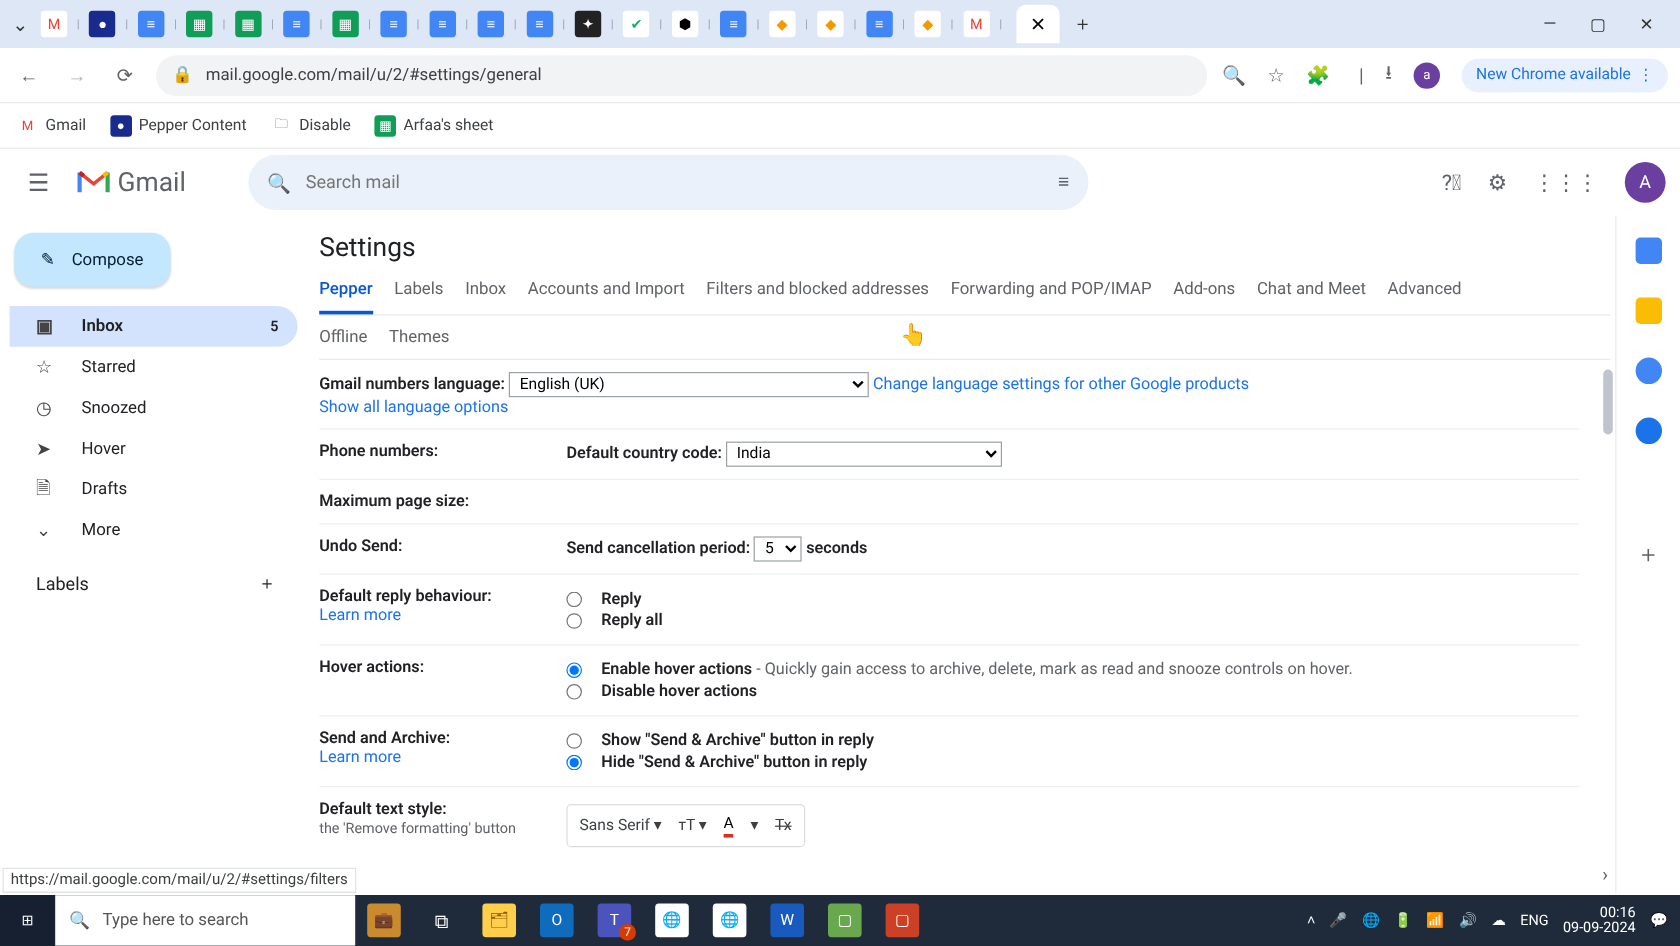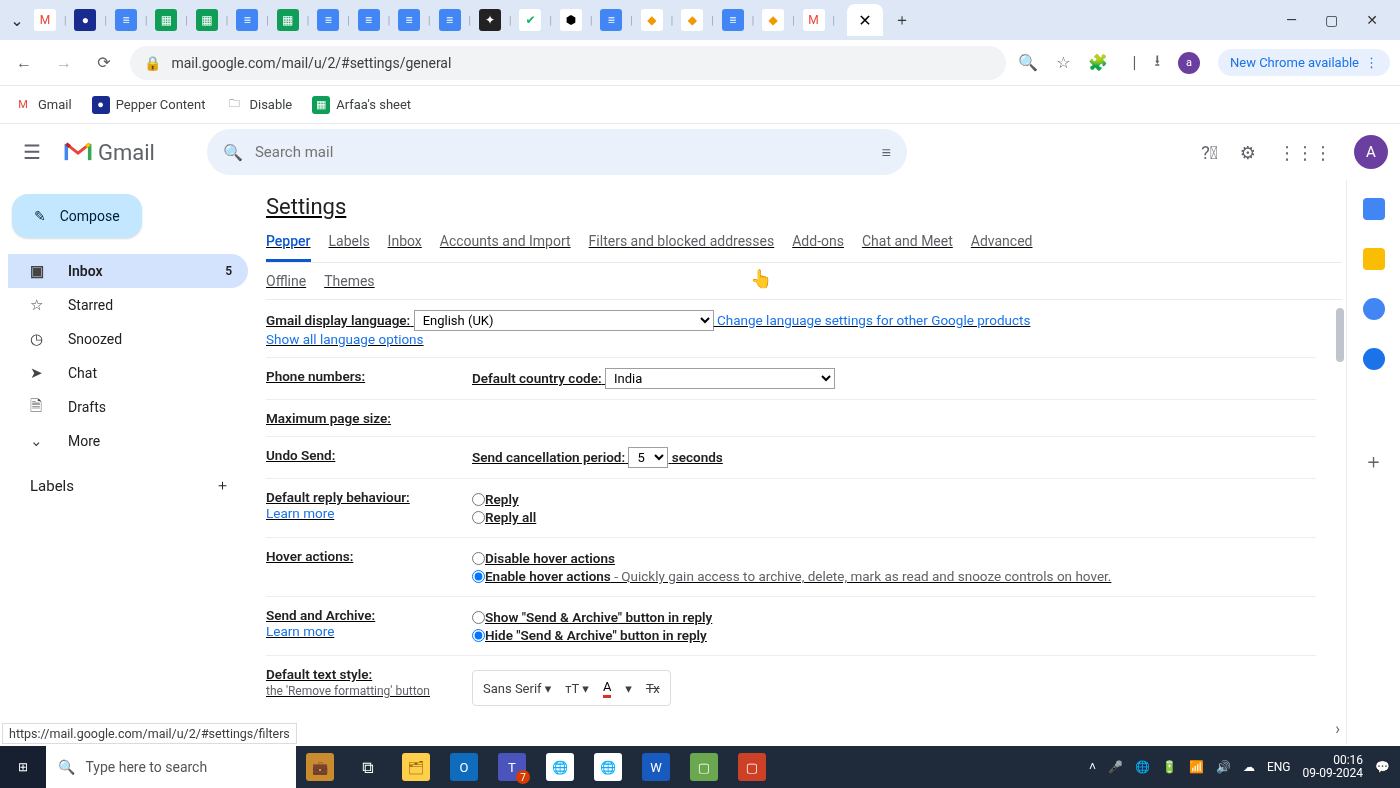--- a/index.html
+++ b/index.html
@@ -42,36 +42,36 @@
 .gm-body { display: flex; flex: 1; overflow: hidden; }
 .gm-side { width: 248px; padding: 8px 0 0 8px; }
 .compose { background: #c2e7ff; border-radius: 16px; padding: 14px 22px; display: inline-flex; align-items: center; gap: 14px; font-size: 14px; color: #001d35; margin: 6px 0 16px 4px; box-shadow: 0 1px 2px rgba(0,0,0,.15); }
 .nav-list { list-style: none; }
 .nav-list li { display: flex; align-items: center; height: 34px; padding: 0 16px 0 22px; border-radius: 0 18px 18px 0; font-size: 14px; color: #202124; gap: 18px; cursor: pointer; }
 .nav-list li.active { background: #d3e3fd; font-weight: 600; }
 .nav-list li .count { margin-left: auto; font-size: 12px; font-weight: 600; }
 .nav-ico2 { width: 20px; color: #444; font-size: 15px; }
 .labels-hd { display: flex; align-items: center; justify-content: space-between; padding: 18px 18px 0 22px; font-size: 15px; color: #202124; }
 
-.gm-main { flex: 1; padding: 14px 4px 0 18px; overflow: hidden; position: relative; text-decoration: underline; }
+.gm-main { flex: 1; padding: 14px 4px 0 18px; overflow: hidden; position: relative; }
 .settings-h { font-size: 22px; color: #202124; margin-bottom: 14px; }
 .tabs { display: flex; flex-wrap: wrap; gap: 18px; font-size: 14px; color: #5f6368; border-bottom: 1px solid #e8eaed; padding-bottom: 0; }
 .tabs span { padding-bottom: 10px; cursor: pointer; }
 .tabs span.active { color: #0b57d0; border-bottom: 3px solid #0b57d0; font-weight: 500; }
 .tabs-row2 { display: flex; gap: 18px; font-size: 14px; color: #5f6368; padding: 10px 0 10px 0; border-bottom: 1px solid #e8eaed; }
 
 .settings-body { overflow-y: auto; height: 420px; padding-right: 26px; }
 .srow { display: flex; padding: 10px 0; border-bottom: 1px solid #eceff1; font-size: 13.5px; color: #202124; }
 .srow:last-child { border-bottom: none; }
 .slabel { width: 206px; font-weight: 600; }
 .scontent { flex: 1; }
 .scontent b { font-weight: 600; }
 .link { color: #1a73e8; cursor: pointer; }
 .sel { border: 1px solid #9aa0a6; background: #fff; font-size: 13px; padding: 1px 4px; }
-.radio-row { display: flex; align-items: center; gap: 0; margin: 2px 0; }
+.radio-row { display: flex; align-items: center; gap: 16px; margin: 2px 0; }
 .desc { color: #5f6368; }
 .font-toolbar { border: 1px solid #dadce0; display: inline-flex; align-items: center; height: 36px; padding: 0 10px; gap: 14px; border-radius: 4px; color: #3c4043; font-size: 13px; margin-top: 4px; }
 
 .gm-rside { width: 54px; border-left: 1px solid #e8eaed; display: flex; flex-direction: column; align-items: center; padding-top: 18px; gap: 28px; }
 .rside-ico { width: 22px; height: 22px; border-radius: 4px; }
 
 .status-tip { position: fixed; left: 2px; bottom: 44px; background: #fff; border: 1px solid #dadce0; padding: 2px 6px; font-size: 12.5px; color: #3c4043; }
 
 
 .taskbar { position: fixed; bottom: 0; left: 0; right: 0; height: 42px; background: #1f2a3a; display: flex; align-items: center; color: #fff; font-size: 12px; }
@@ -229,21 +229,21 @@
         <li>
             <span class="nav-ico2">☆</span>
             <span>Starred</span>
           </li>
         <li>
             <span class="nav-ico2">◷</span>
             <span>Snoozed</span>
           </li>
         <li>
             <span class="nav-ico2">➤</span>
-            <span>Chat</span>
+            <span>Hover</span>
           </li>
         <li>
             <span class="nav-ico2">🗎</span>
             <span>Drafts</span>
           </li>
         <li>
             <span class="nav-ico2">⌄</span>
             <span>More</span>
           </li>
       </ul>
@@ -254,33 +254,34 @@
     </div>
 
     <div class="gm-main">
       <div class="settings-h">Settings</div>
       <div class="tabs">
         <span class="active">Pepper</span>
         <span>Labels</span>
         <span>Inbox</span>
         <span>Accounts and Import</span>
         <span>Filters and blocked addresses</span>
+        <span>Forwarding and POP/IMAP</span>
         <span>Add-ons</span>
         <span>Chat and Meet</span>
         <span>Advanced</span>
       </div>
       <div class="tabs-row2">
         <span>Offline</span>
         <span>Themes</span>
       </div>
 
       <div class="settings-body">
         <div class="srow">
           <div class="scontent">
-            <b>Gmail display language:</b>
+            <b>Gmail numbers language:</b>
             <select class="sel" style="width:300px"><option>English (UK)</option></select>
             <span class="link">Change language settings for other Google products</span><br>
             <span class="link">Show all language options</span>
           </div>
         </div>
 
         <div class="srow">
           <div class="slabel">Phone numbers:</div>
           <div class="scontent">
             <b>Default country code:</b>
@@ -315,26 +316,26 @@
                 <input type="radio" name="r1" style="">
                 <b>Reply all</b>
               </div>
           </div>
         </div>
 
         <div class="srow">
           <div class="slabel">Hover actions:</div>
           <div class="scontent">
             <div class="radio-row">
+                <input type="radio" name="r2" checked="" style="">
+                <span><b>Enable hover actions</b><span class="desc"> - Quickly gain access to archive, delete, mark as read and snooze controls on hover.</span></span>
+              </div>
+            <div class="radio-row">
                 <input type="radio" name="r2" style="">
                 <b>Disable hover actions</b>
-              </div>
-            <div class="radio-row">
-                <input type="radio" name="r2" checked="" style="">
-                <span><b>Enable hover actions</b><span class="desc"> - Quickly gain access to archive, delete, mark as read and snooze controls on hover.</span></span>
               </div>
           </div>
         </div>
 
         <div class="srow">
           <div class="slabel">
             <div>Send and Archive:</div>
             <span class="link" style="font-weight:400">Learn more</span>
           </div>
           <div class="scontent">

